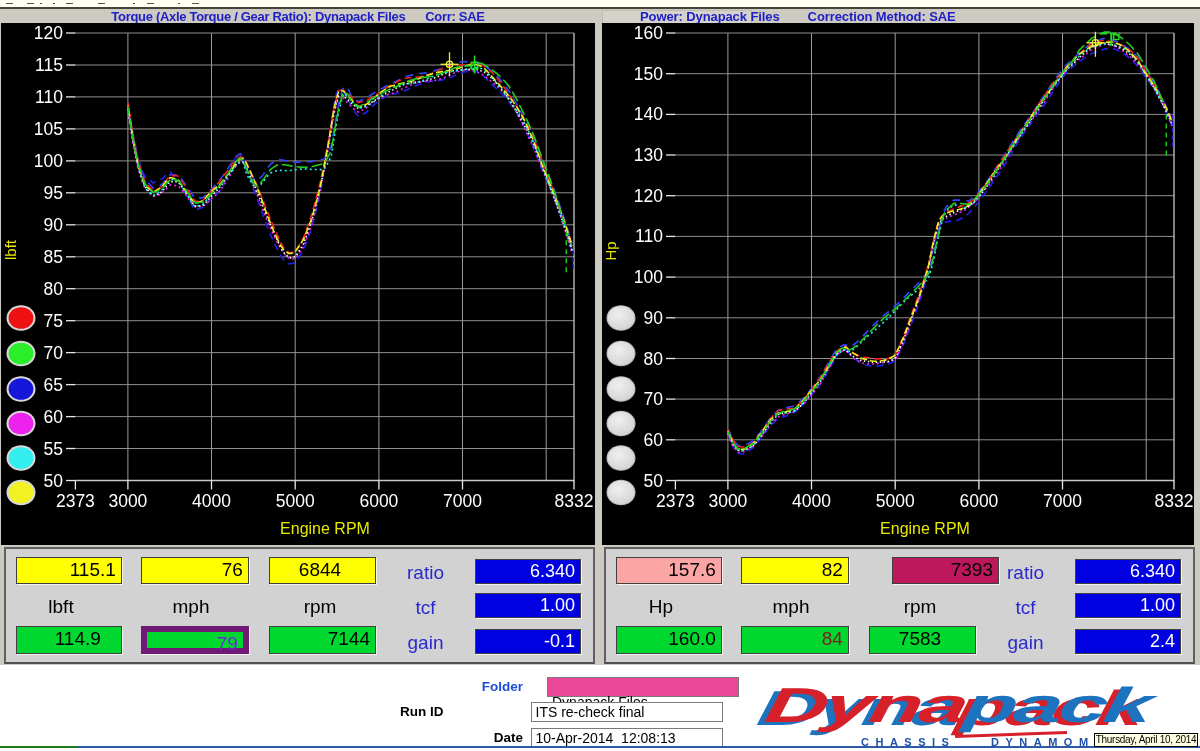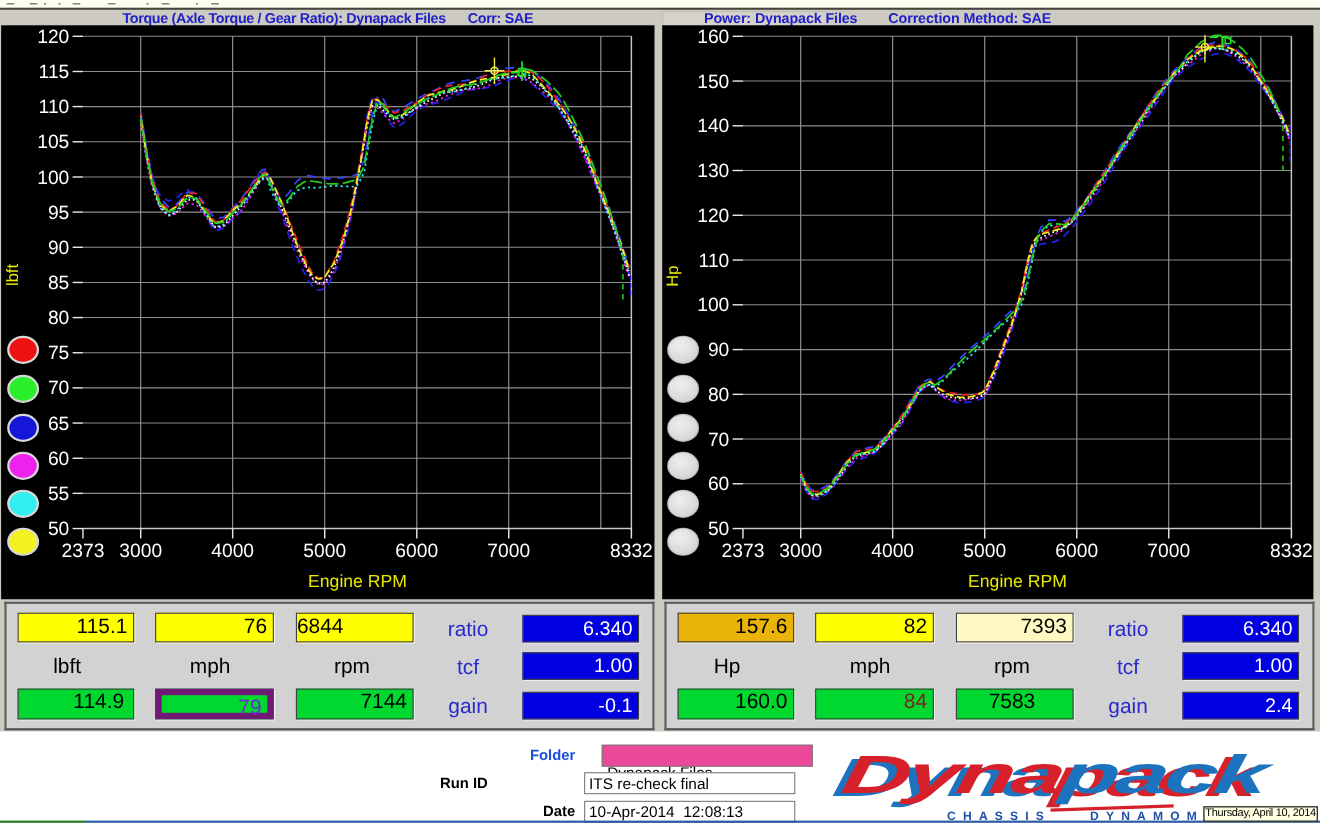--- a/index.html
+++ b/index.html
@@ -234,37 +234,37 @@
       <rect x="1113.8" y="34.5" width="5" height="5" stroke-width="1.4"></rect>
     </g>
 <line x1="566.3" y1="231.2" x2="566.3" y2="274.0" stroke="#22cc22" stroke-width="1.4" stroke-dasharray="5 4"></line>
 <line x1="1166.3" y1="114.4" x2="1166.3" y2="157.1" stroke="#22cc22" stroke-width="1.4" stroke-dasharray="5 4"></line>
 <line x1="573.2" y1="250.4" x2="573.2" y2="269.5" stroke="#2222ee" stroke-width="1.4" stroke-dasharray="4 3"></line>
 <line x1="1172.6" y1="114.4" x2="1172.6" y2="146.9" stroke="#2222ee" stroke-width="1.4" stroke-dasharray="4 3"></line>
 </svg>
 <div style="position:absolute;left:4px;top:547px;width:591px;height:117px;background:#d2d2d2;border:2px solid #606060;border-bottom-color:#505050;box-sizing:border-box;"></div>
 <div style="position:absolute;left:15.5px;top:556.5px;width:106.3px;height:27.5px;background:#ffff00;border:1px solid #404040;box-shadow:1px 1px 0 #f4f4f4;box-sizing:border-box;color:#000;font-size:19px;text-align:right;padding-right:5px;line-height:24.5px;">115.1</div>
 <div style="position:absolute;left:141.3px;top:556.5px;width:107.5px;height:27.5px;background:#ffff00;border:1px solid #404040;box-shadow:1px 1px 0 #f4f4f4;box-sizing:border-box;color:#000;font-size:19px;text-align:right;padding-right:5px;line-height:24.5px;">76</div>
-<div style="position:absolute;left:269.0px;top:556.5px;width:107.0px;height:27.5px;background:#ffff00;border:1px solid #404040;box-shadow:1px 1px 0 #f4f4f4;box-sizing:border-box;color:#000;font-size:19px;text-align:left;padding-right:5px;line-height:24.5px;">6844</div>
-<div style="position:absolute;left:15.5px;top:626.3px;width:106.3px;height:27.5px;background:#00d830;border:1px solid #404040;box-shadow:1px 1px 0 #f4f4f4;box-sizing:border-box;color:#000;font-size:19px;text-align:right;padding-right:8px;line-height:24.5px;">114.9</div>
+<div style="position:absolute;left:269.0px;top:556.5px;width:107.0px;height:27.5px;background:#ffff00;border:1px solid #404040;box-shadow:1px 1px 0 #f4f4f4;box-sizing:border-box;color:#000;font-size:19px;text-align:center;padding-right:5px;line-height:24.5px;">6844</div>
+<div style="position:absolute;left:15.5px;top:626.3px;width:106.3px;height:27.5px;background:#00d830;border:1px solid #404040;box-shadow:1px 1px 0 #f4f4f4;box-sizing:border-box;color:#000;font-size:19px;text-align:right;padding-right:20px;line-height:24.5px;">114.9</div>
 <div style="position:absolute;left:141.3px;top:626.3px;width:107.5px;height:27.5px;background:#00d830;border:6px solid #701a75;box-shadow:1px 1px 0 #f4f4f4;box-sizing:border-box;color:#6d28d9;font-size:19px;text-align:right;padding-right:5px;line-height:24.5px;">79</div>
 <div style="position:absolute;left:269.0px;top:626.3px;width:107.0px;height:27.5px;background:#00d830;border:1px solid #404040;box-shadow:1px 1px 0 #f4f4f4;box-sizing:border-box;color:#000;font-size:19px;text-align:right;padding-right:5px;line-height:24.5px;">7144</div>
 <div style="position:absolute;left:1px;top:596px;width:120px;text-align:center;font-size:19px;color:#000;">lbft</div>
 <div style="position:absolute;left:131px;top:596px;width:120px;text-align:center;font-size:19px;color:#000;">mph</div>
 <div style="position:absolute;left:260px;top:596px;width:120px;text-align:center;font-size:19px;color:#000;">rpm</div>
 <div style="position:absolute;left:398px;top:562px;width:55px;text-align:center;font-size:19px;color:#2929cd;">ratio</div>
 <div style="position:absolute;left:398px;top:597px;width:55px;text-align:center;font-size:19px;color:#2929cd;">tcf</div>
 <div style="position:absolute;left:398px;top:632px;width:55px;text-align:center;font-size:19px;color:#2929cd;">gain</div>
 <div style="position:absolute;left:475px;top:558.8px;width:106px;height:25px;background:#0000e0;border:1px solid #404040;box-shadow:1px 1px 0 #f4f4f4;box-sizing:border-box;color:#fff;font-size:18px;text-align:right;padding-right:5px;line-height:22px;">6.340</div>
 <div style="position:absolute;left:475px;top:592.5px;width:106px;height:25px;background:#0000e0;border:1px solid #404040;box-shadow:1px 1px 0 #f4f4f4;box-sizing:border-box;color:#fff;font-size:18px;text-align:right;padding-right:5px;line-height:22px;">1.00</div>
 <div style="position:absolute;left:475px;top:628.8px;width:106px;height:25px;background:#0000e0;border:1px solid #404040;box-shadow:1px 1px 0 #f4f4f4;box-sizing:border-box;color:#fff;font-size:18px;text-align:right;padding-right:5px;line-height:22px;">-0.1</div>
 <div style="position:absolute;left:604px;top:547px;width:591px;height:117px;background:#d2d2d2;border:2px solid #606060;border-bottom-color:#505050;box-sizing:border-box;"></div>
-<div style="position:absolute;left:615.5px;top:556.5px;width:106.3px;height:27.5px;background:#eab308;border:1px solid #404040;box-shadow:1px 1px 0 #f4f4f4;box-sizing:border-box;color:#000;font-size:19px;text-align:right;padding-right:5px;line-height:24.5px;">157.6</div>
+<div style="position:absolute;left:615.5px;top:556.5px;width:106.3px;height:27.5px;background:#fca5a5;border:1px solid #404040;box-shadow:1px 1px 0 #f4f4f4;box-sizing:border-box;color:#000;font-size:19px;text-align:right;padding-right:5px;line-height:24.5px;">157.6</div>
 <div style="position:absolute;left:741.3px;top:556.5px;width:107.5px;height:27.5px;background:#ffff00;border:1px solid #404040;box-shadow:1px 1px 0 #f4f4f4;box-sizing:border-box;color:#000;font-size:19px;text-align:right;padding-right:5px;line-height:24.5px;">82</div>
-<div style="position:absolute;left:869.0px;top:556.5px;width:107.0px;height:27.5px;background:#fef9c3;border:1px solid #404040;box-shadow:1px 1px 0 #f4f4f4;box-sizing:border-box;color:#000;font-size:19px;text-align:right;padding-right:5px;line-height:24.5px;">7393</div>
+<div style="position:absolute;left:892px;top:556.5px;width:107.0px;height:27.5px;background:#be185d;border:1px solid #404040;box-shadow:1px 1px 0 #f4f4f4;box-sizing:border-box;color:#000;font-size:19px;text-align:right;padding-right:5px;line-height:24.5px;">7393</div>
 <div style="position:absolute;left:615.5px;top:626.3px;width:106.3px;height:27.5px;background:#00d830;border:1px solid #404040;box-shadow:1px 1px 0 #f4f4f4;box-sizing:border-box;color:#000;font-size:19px;text-align:right;padding-right:5px;line-height:24.5px;">160.0</div>
 <div style="position:absolute;left:741.3px;top:626.3px;width:107.5px;height:27.5px;background:#00d830;border:1px solid #404040;box-shadow:1px 1px 0 #f4f4f4;box-sizing:border-box;color:#7f1d1d;font-size:19px;text-align:right;padding-right:5px;line-height:24.5px;">84</div>
 <div style="position:absolute;left:869.0px;top:626.3px;width:107.0px;height:27.5px;background:#00d830;border:1px solid #404040;box-shadow:1px 1px 0 #f4f4f4;box-sizing:border-box;color:#000;font-size:19px;text-align:center;padding-right:5px;line-height:24.5px;">7583</div>
 <div style="position:absolute;left:601px;top:596px;width:120px;text-align:center;font-size:19px;color:#000;">Hp</div>
 <div style="position:absolute;left:731px;top:596px;width:120px;text-align:center;font-size:19px;color:#000;">mph</div>
 <div style="position:absolute;left:860px;top:596px;width:120px;text-align:center;font-size:19px;color:#000;">rpm</div>
 <div style="position:absolute;left:998px;top:562px;width:55px;text-align:center;font-size:19px;color:#2929cd;">ratio</div>
 <div style="position:absolute;left:998px;top:597px;width:55px;text-align:center;font-size:19px;color:#2929cd;">tcf</div>
 <div style="position:absolute;left:998px;top:632px;width:55px;text-align:center;font-size:19px;color:#2929cd;">gain</div>
 <div style="position:absolute;left:1075px;top:558.8px;width:106px;height:25px;background:#0000e0;border:1px solid #404040;box-shadow:1px 1px 0 #f4f4f4;box-sizing:border-box;color:#fff;font-size:18px;text-align:right;padding-right:5px;line-height:22px;">6.340</div>

